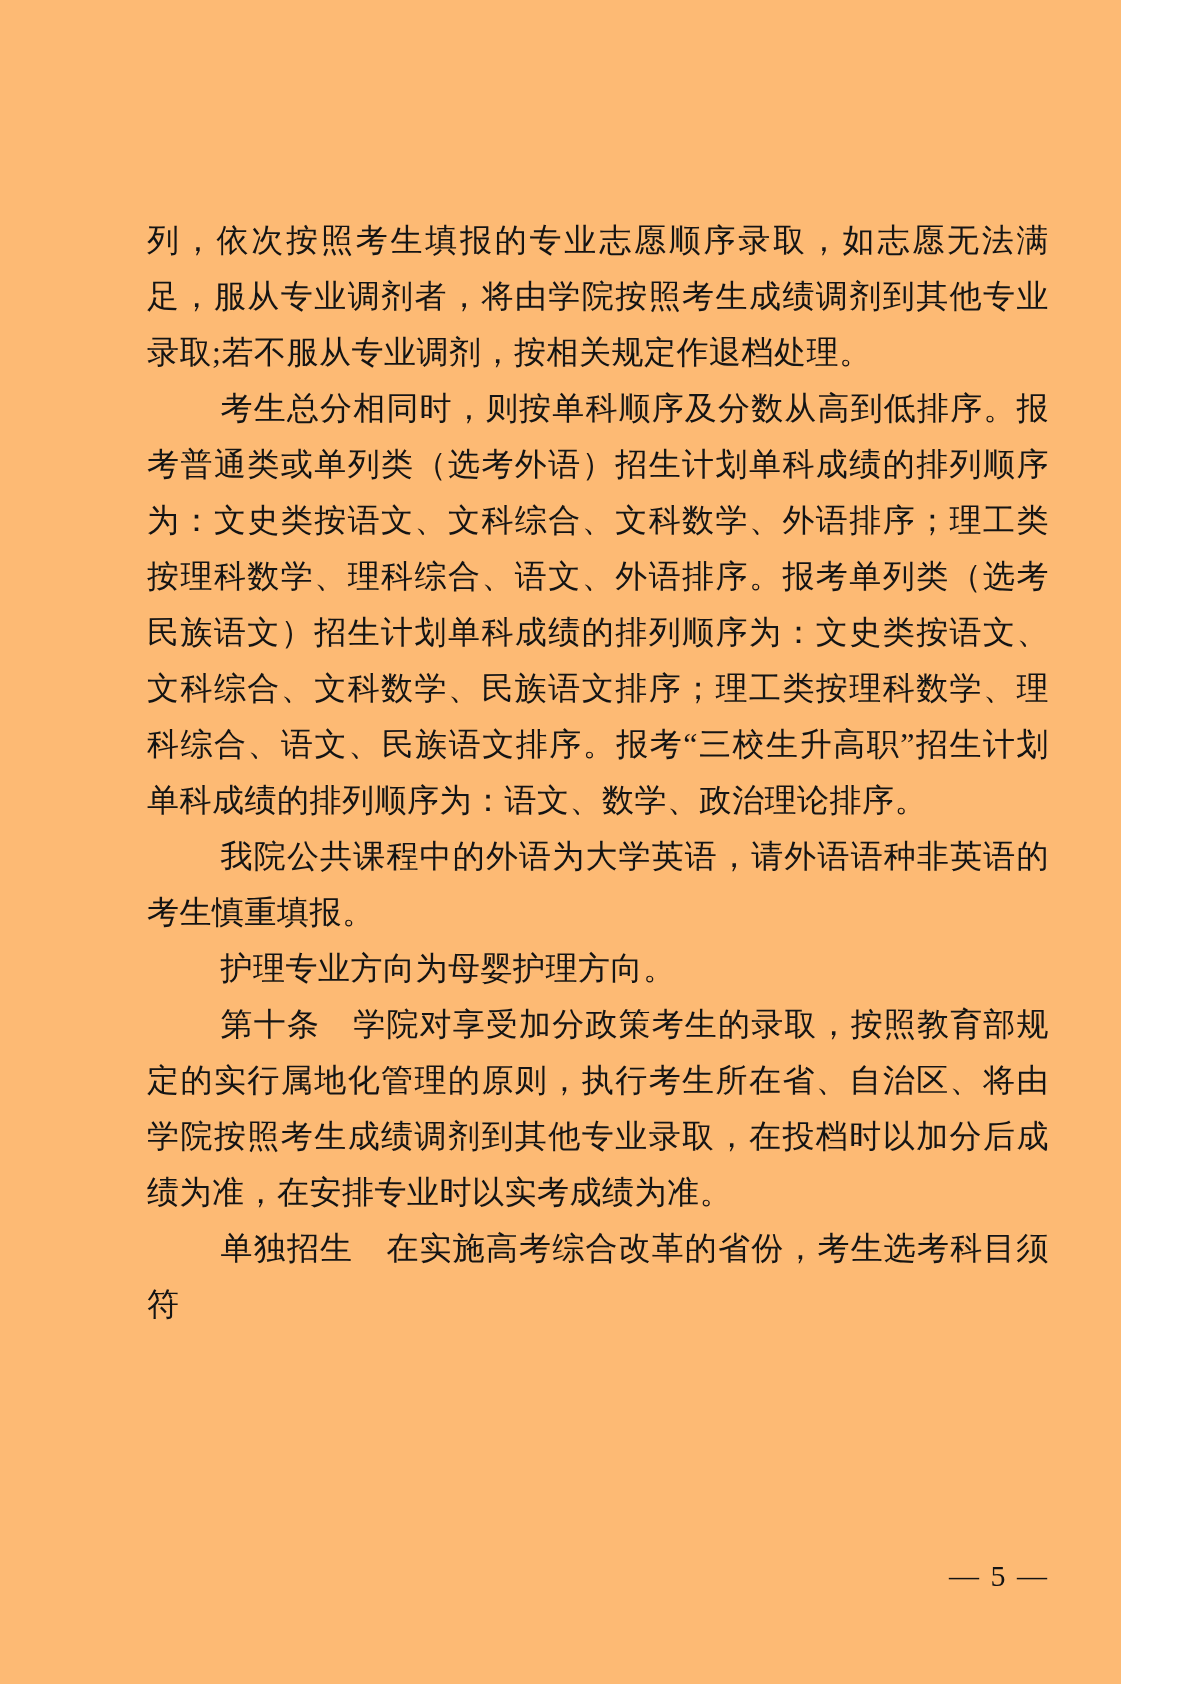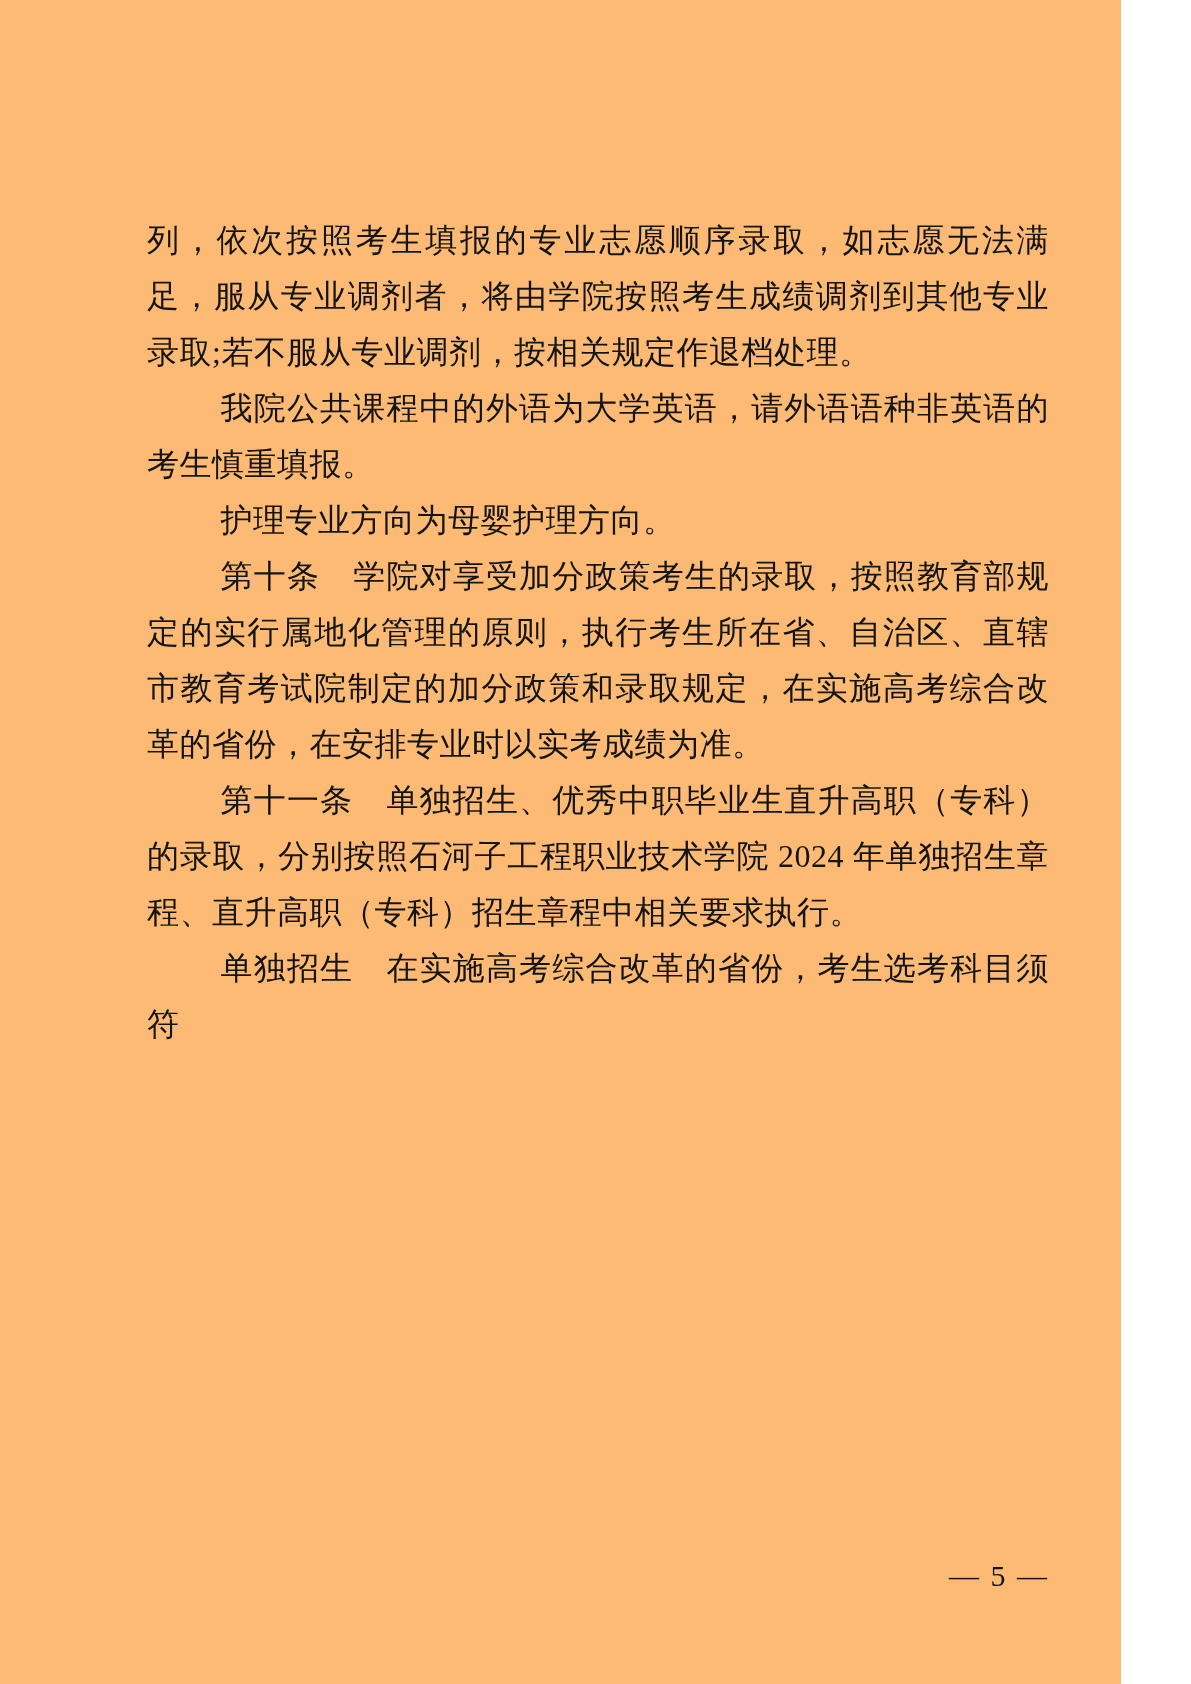--- a/index.html
+++ b/index.html
@@ -44,21 +44,21 @@
     letter-spacing: 2px;
     color: #141414;
   }
 </style>
 </head>
 <body>
 
 <div class="page">
   <div class="content">
     <p>列，依次按照考生填报的专业志愿顺序录取，如志愿无法满足，服从专业调剂者，将由学院按照考生成绩调剂到其他专业录取;若不服从专业调剂，按相关规定作退档处理。</p>
+    <p class="indent">考生总分相同时，则按单科顺序及分数从高到低排序。报考普通类或单列类（选考外语）招生计划单科成绩的排列顺序为：文史类按语文、文科综合、文科数学、外语排序；理工类按理科数学、理科综合、语文、外语排序。报考单列类（选考民族语文）招生计划单科成绩的排列顺序为：文史类按语文、文科综合、文科数学、民族语文排序；理工类按理科数学、理科综合、语文、民族语文排序。报考“三校生升高职”招生计划单科成绩的排列顺序为：语文、数学、政治理论排序。</p>
     <p class="indent">我院公共课程中的外语为大学英语，请外语语种非英语的考生慎重填报。</p>
     <p class="indent">护理专业方向为母婴护理方向。</p>
-    <p class="indent">第十条　学院对享受加分政策考生的录取，按照教育部规定的实行属地化管理的原则，执行考生所在省、自治区、直辖市教育考试院制定的加分政策和录取规定，在实施高考综合改革的省份，在安排专业时以实考成绩为准。</p>
-    <p class="indent">第十一条　单独招生、优秀中职毕业生直升高职（专科）的录取，分别按照石河子工程职业技术学院 2024 年单独招生章程、直升高职（专科）招生章程中相关要求执行。</p>
+    <p class="indent">第十条　学院对享受加分政策考生的录取，按照教育部规定的实行属地化管理的原则，执行考生所在省、自治区、将由学院按照考生成绩调剂到其他专业录取，在投档时以加分后成绩为准，在安排专业时以实考成绩为准。</p>
     <p class="indent">单独招生　在实施高考综合改革的省份，考生选考科目须符</p>
   </div>
 
   <div class="page-footer">— 5 —</div>
 </div>
 
 </body></html>

